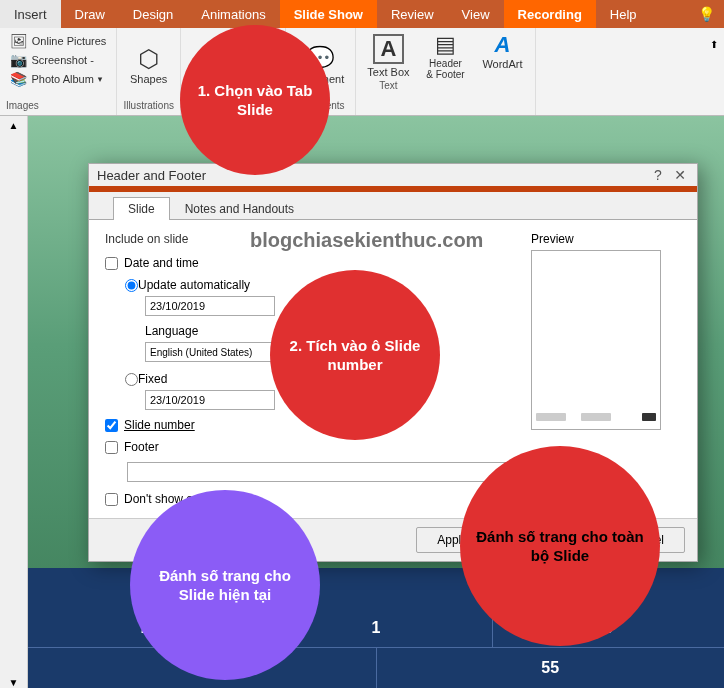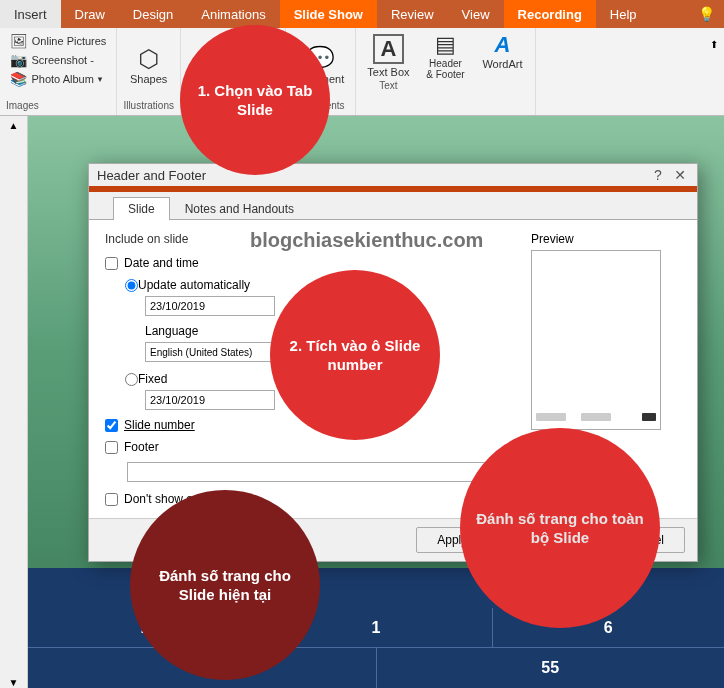--- a/index.html
+++ b/index.html
@@ -293,45 +293,45 @@
       color: white;
       font-weight: bold;
       font-size: 15px;
       z-index: 50;
       padding: 10px;
       line-height: 1.3;
     }
 
     .bubble-3 {
       position: absolute;
-      top: 428px;
+      top: 446px;
       left: 460px;
       width: 200px;
       height: 200px;
       background: #e03030;
       border-radius: 50%;
       display: flex;
       align-items: center;
       justify-content: center;
       text-align: center;
-      color: #e5e5e5;
+      color: #000000;
       font-weight: bold;
       font-size: 15px;
       z-index: 50;
       padding: 16px;
       line-height: 1.3;
     }
 
     .bubble-4 {
       position: absolute;
       top: 490px;
       left: 130px;
       width: 190px;
       height: 190px;
-      background: #7f1d1d;
+      background: #8b5cf6;
       border-radius: 50%;
       display: flex;
       align-items: center;
       justify-content: center;
       text-align: center;
       color: white;
       font-weight: bold;
       font-size: 15px;
       z-index: 50;
       padding: 14px;

